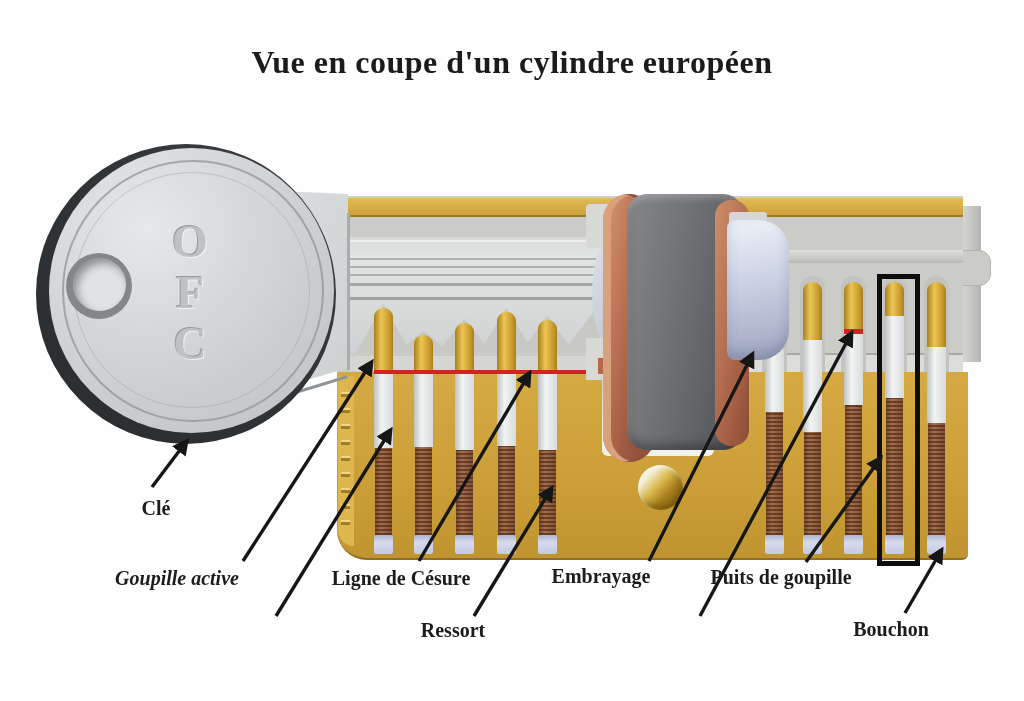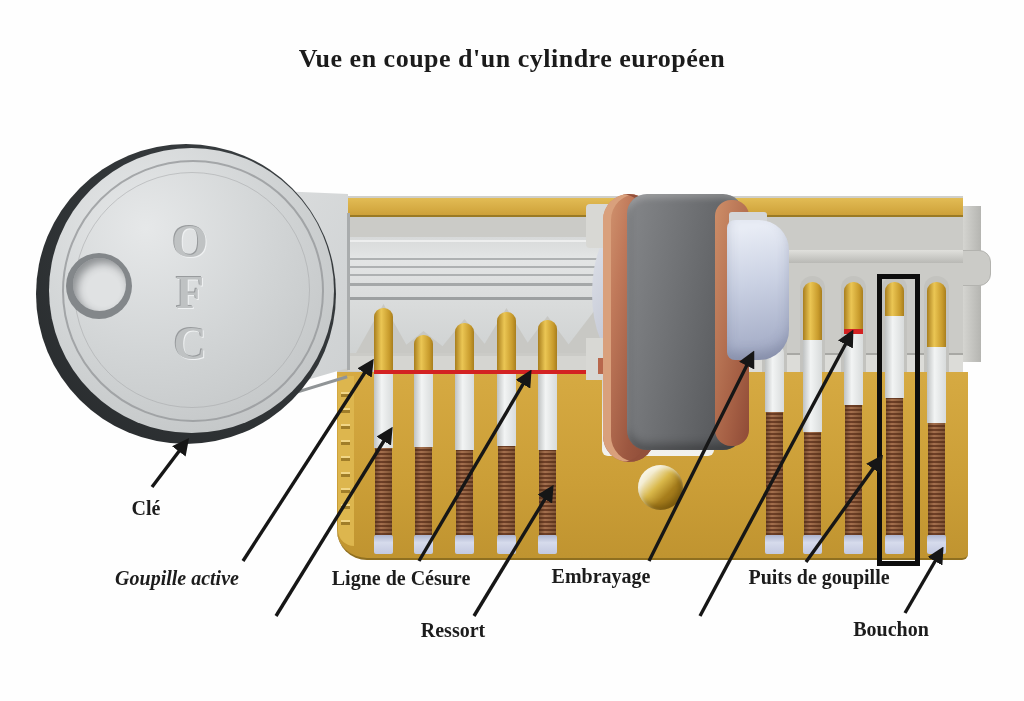--- a/index.html
+++ b/index.html
@@ -1,20 +1,20 @@
 <!DOCTYPE html>
 <html><head>
 <meta charset="utf-8">
 <style>
   html,body{margin:0;padding:0;background:#ffffff;}
   #stage{position:relative;width:1024px;height:701px;background:#fefefe;overflow:hidden;
          font-family:"Liberation Serif","DejaVu Serif",serif;}
   .abs{position:absolute;}
   
-  .title{left:0;top:44px;width:1024px;text-align:center;font-size:26px;font-weight:bold;
+  .title{left:0;top:44px;width:1024px;text-align:center;font-size:32px;font-weight:bold;
          color:#1b1b1b;letter-spacing:.5px;}
   .lbl{font-size:20px;font-weight:bold;color:#1c1c1c;white-space:nowrap;
        transform:translate(-50%,-50%);}
   
   .stator{left:337px;top:210px;width:626px;height:162px;background:#cbcbc7;}
   .ridge-r{left:750px;top:250px;width:213px;height:13px;
            background:linear-gradient(180deg,#e0e0dc,#b9b9b5);}
   .step-r{left:748px;top:353px;width:215px;height:18px;background:#dcdcd8;border-top:2px solid #a8a8a4;}
   .step-l{left:348px;top:356px;width:292px;height:15px;background:#d5d5d1;}
   .gold-strip{left:348px;top:196px;width:615px;height:17px;
@@ -241,21 +241,21 @@
       <line x1="276" y1="616" x2="390" y2="431"></line>
       <line x1="419" y1="561" x2="529" y2="374"></line>
       <line x1="474" y1="616" x2="551" y2="489"></line>
       <line x1="649" y1="561" x2="752" y2="355"></line>
       <line x1="700" y1="616" x2="851" y2="334"></line>
       <line x1="806" y1="562" x2="880" y2="459"></line>
       <line x1="905" y1="613" x2="941" y2="551"></line>
     </g>
   </svg>
 
-  <div class="abs lbl" style="left:146px;top:508px;">Clé</div>
+  <div class="abs lbl" style="left:156px;top:508px;">Clé</div>
   <div class="abs lbl" style="left:177px;top:578px;font-style:italic;">Goupille active</div>
   <div class="abs lbl" style="left:401px;top:578px;">Ligne de Césure</div>
   <div class="abs lbl" style="left:601px;top:576px;">Embrayage</div>
-  <div class="abs lbl" style="left:819px;top:577px;">Puits de goupille</div>
+  <div class="abs lbl" style="left:781px;top:577px;">Puits de goupille</div>
   <div class="abs lbl" style="left:445px;top:630px;margin-left:8px;">Ressort</div>
   <div class="abs lbl" style="left:891px;top:629px;text-align:right;">Bouchon</div>
 
 </div>
 
 </body></html>

